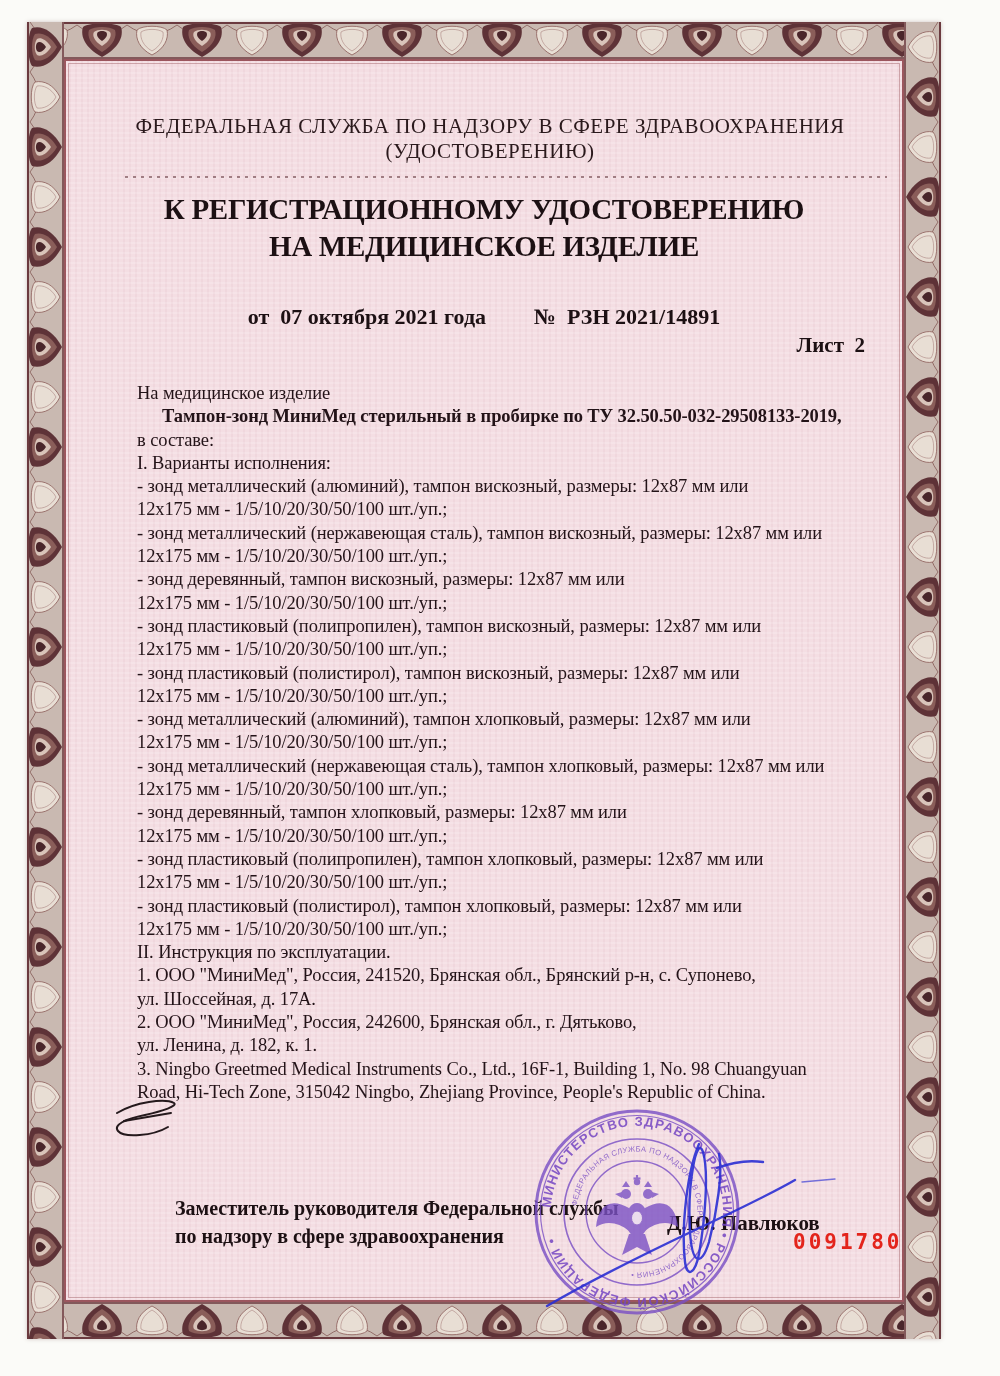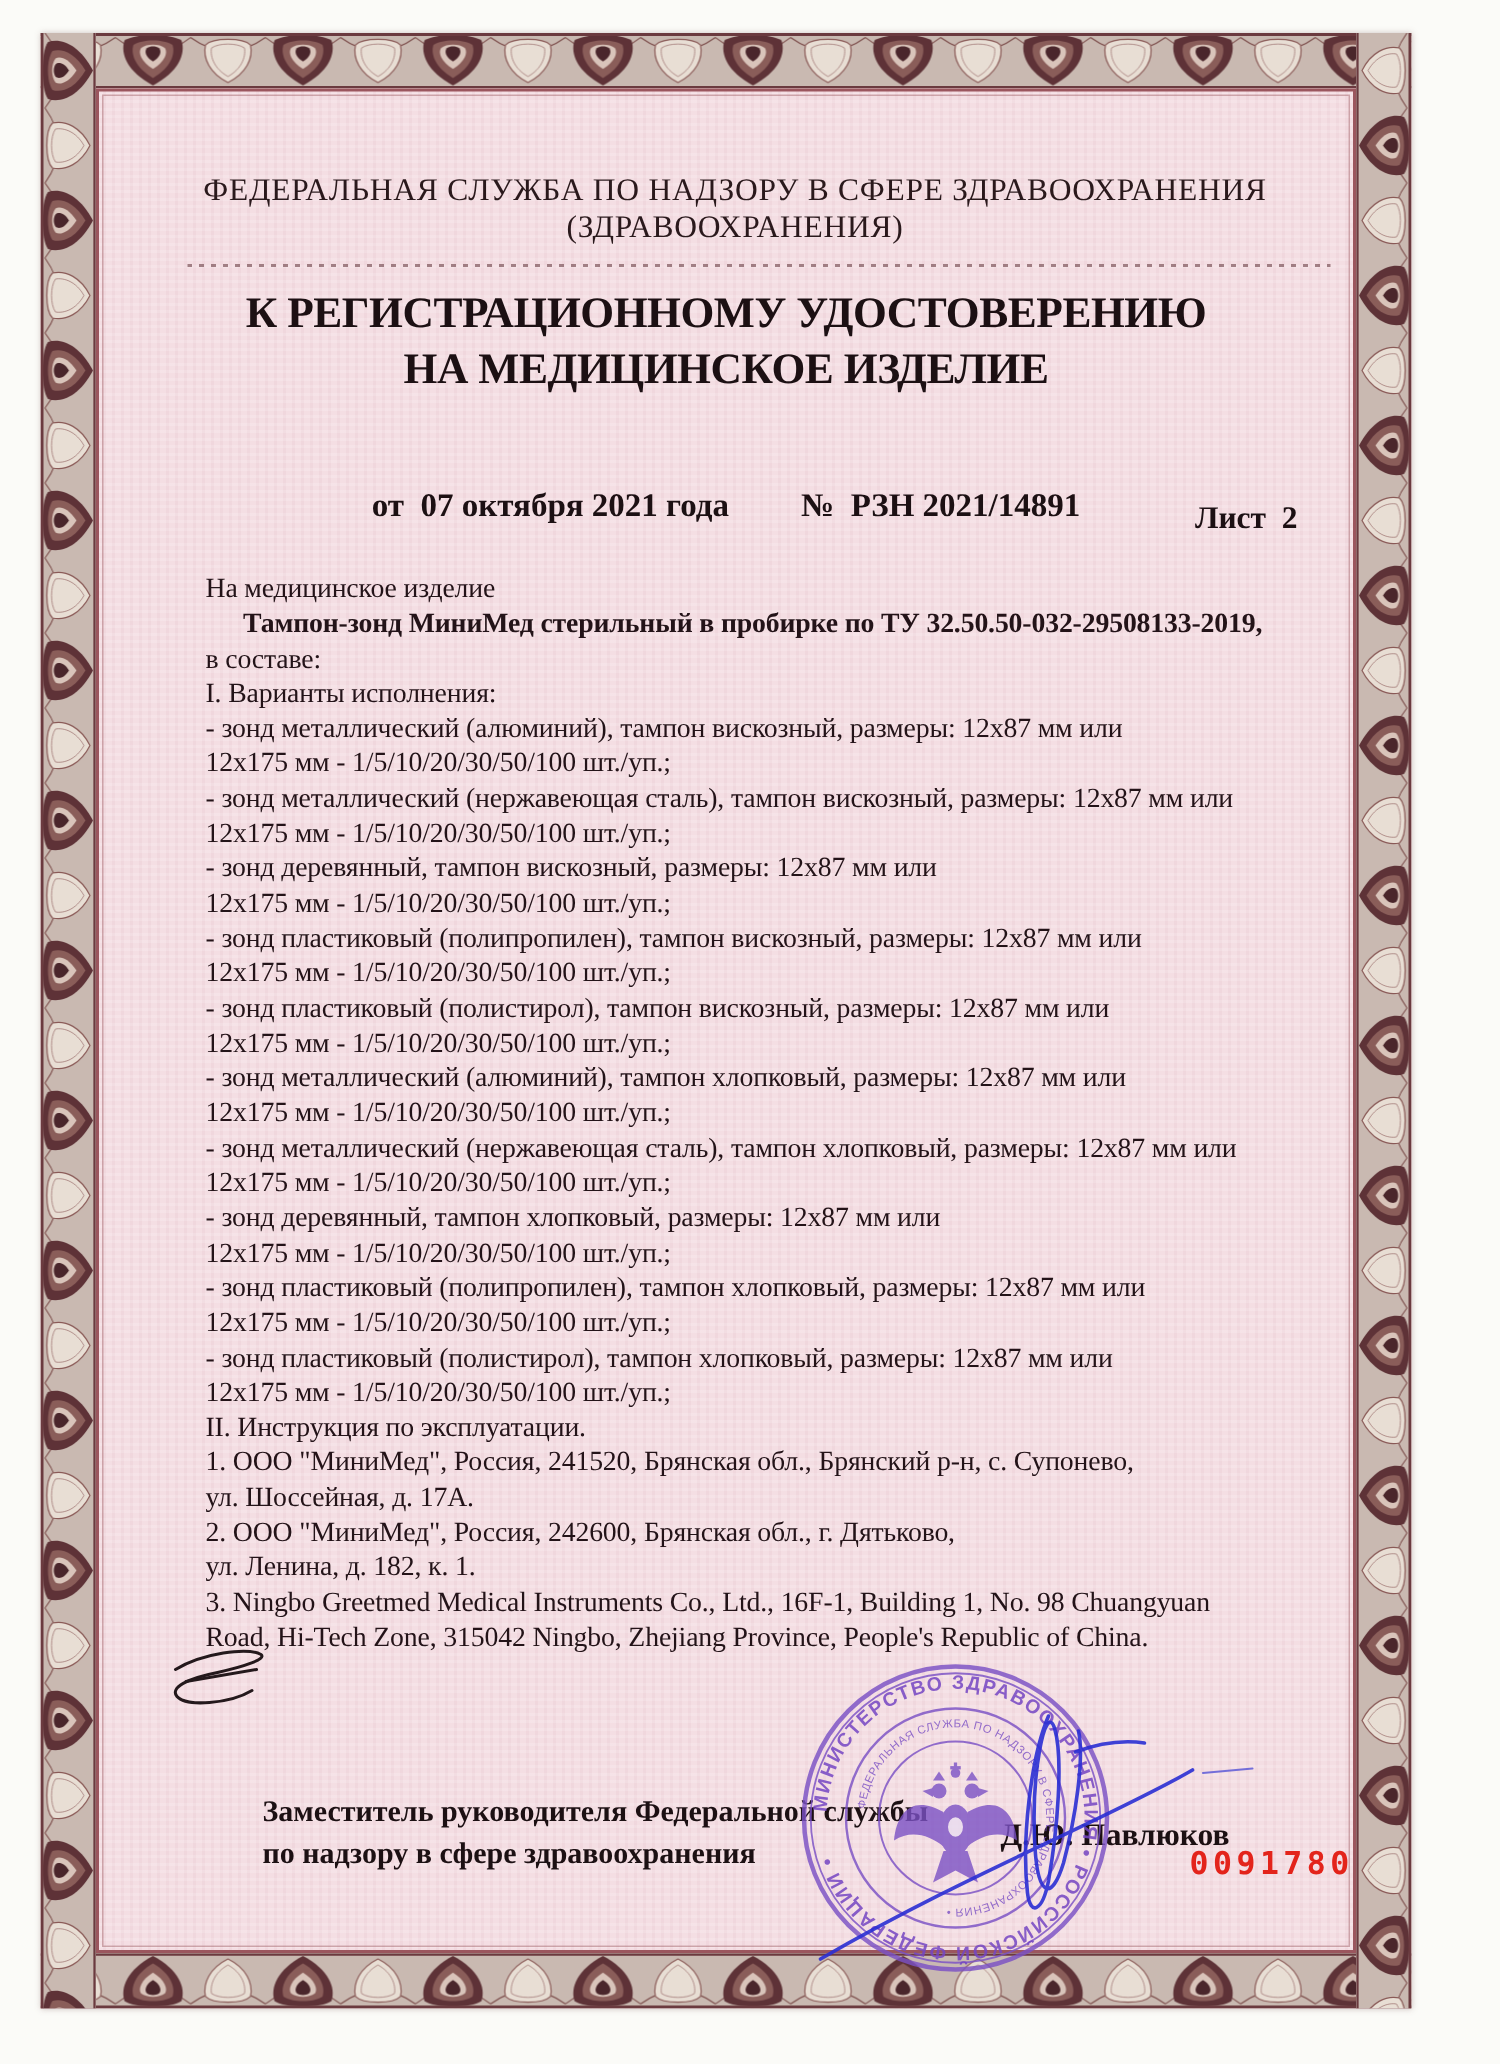--- a/index.html
+++ b/index.html
@@ -41,21 +41,21 @@
     position:absolute;left:98px;top:154px;width:762px;height:2px;
     background:repeating-linear-gradient(90deg, rgba(92,46,52,.55) 0 3px, transparent 3px 8px);
   }
   .doc-title{
     position:absolute;left:40px;right:40px;top:169px;text-align:center;
     color:#1c1013;font-weight:bold;font-size:29px;line-height:37px;letter-spacing:-0.3px;
   }
   .date-row{
     position:absolute;left:40px;right:40px;top:282px;
     display:flex;justify-content:center;gap:48px;
-    color:#1c1013;font-weight:bold;font-size:22px;white-space:pre;margin-top:20px;
+    color:#1c1013;font-weight:bold;font-size:22px;white-space:pre;
   }
   .sheet{
     position:absolute;right:76px;top:311px;
     color:#1c1013;font-weight:bold;font-size:21px;white-space:pre;
   }
   .body-text{
     position:absolute;left:110px;top:360px;width:764px;
     color:#231318;font-size:18.5px;line-height:23.3px;letter-spacing:-0.1px;
   }
   .body-text div{white-space:nowrap;}
@@ -145,21 +145,21 @@
         <rect width="37" height="1317" fill="url(#patVr)"></rect>
       <line x1="36" y1="0" x2="36" y2="1317" stroke="#6b3a3f" stroke-width="2"></line>
       <line x1="1" y1="0" x2="1" y2="1317" stroke="#6b3a3f" stroke-width="1.5"></line>
       </svg>
   </div>
   <div class="inner-frame"></div>
   <div class="inner-frame2"></div>
 
   <div class="hdr">
     <div>ФЕДЕРАЛЬНАЯ СЛУЖБА ПО НАДЗОРУ В СФЕРЕ ЗДРАВООХРАНЕНИЯ</div>
-    <div>(ЗДРАВООХРАНЕНИЯ)</div>
+    <div>(УДОСТОВЕРЕНИЮ)</div>
   </div>
   <div class="dotted-rule"></div>
 
   <div class="doc-title">
     <div>К РЕГИСТРАЦИОННОМУ УДОСТОВЕРЕНИЮ</div>
     <div>НА МЕДИЦИНСКОЕ ИЗДЕЛИЕ</div>
   </div>
   <div class="date-row">
     <span>от  07 октября 2021 года</span>
     <span>№  РЗН 2021/14891</span>

